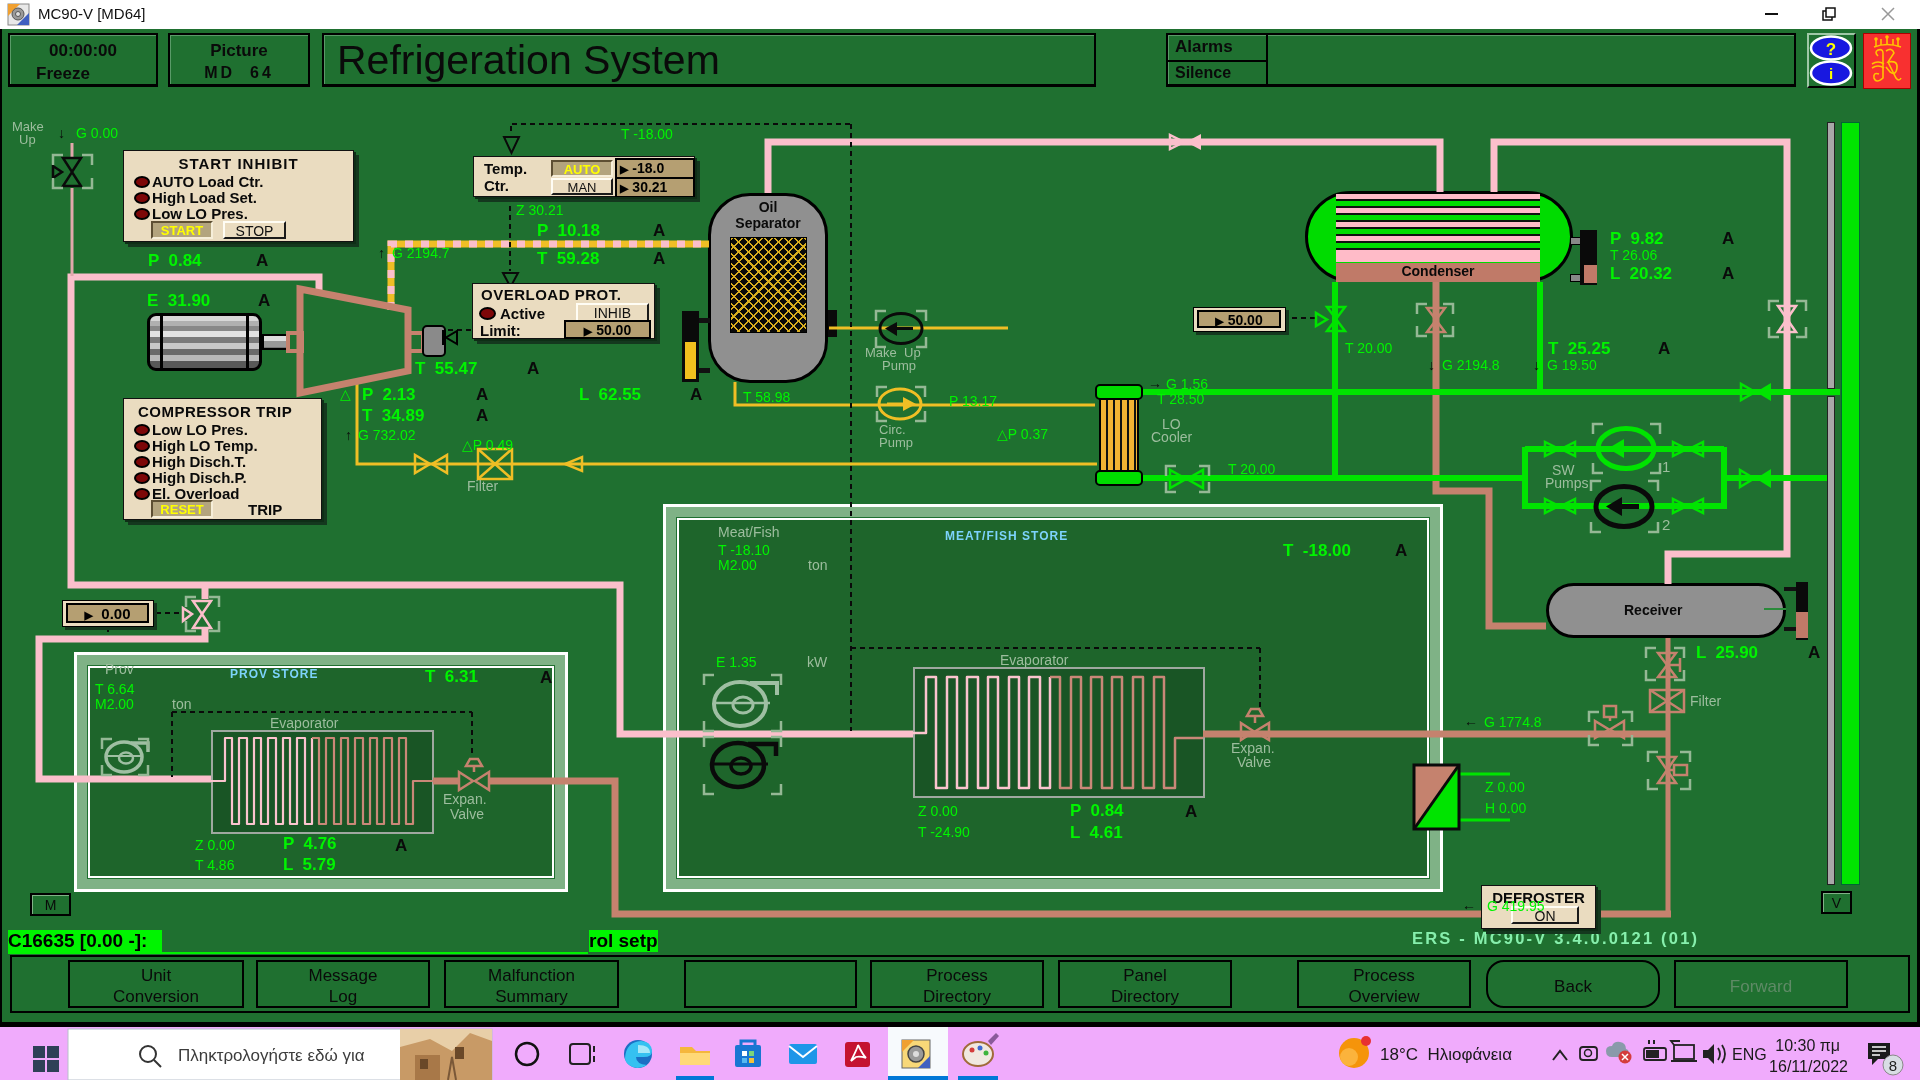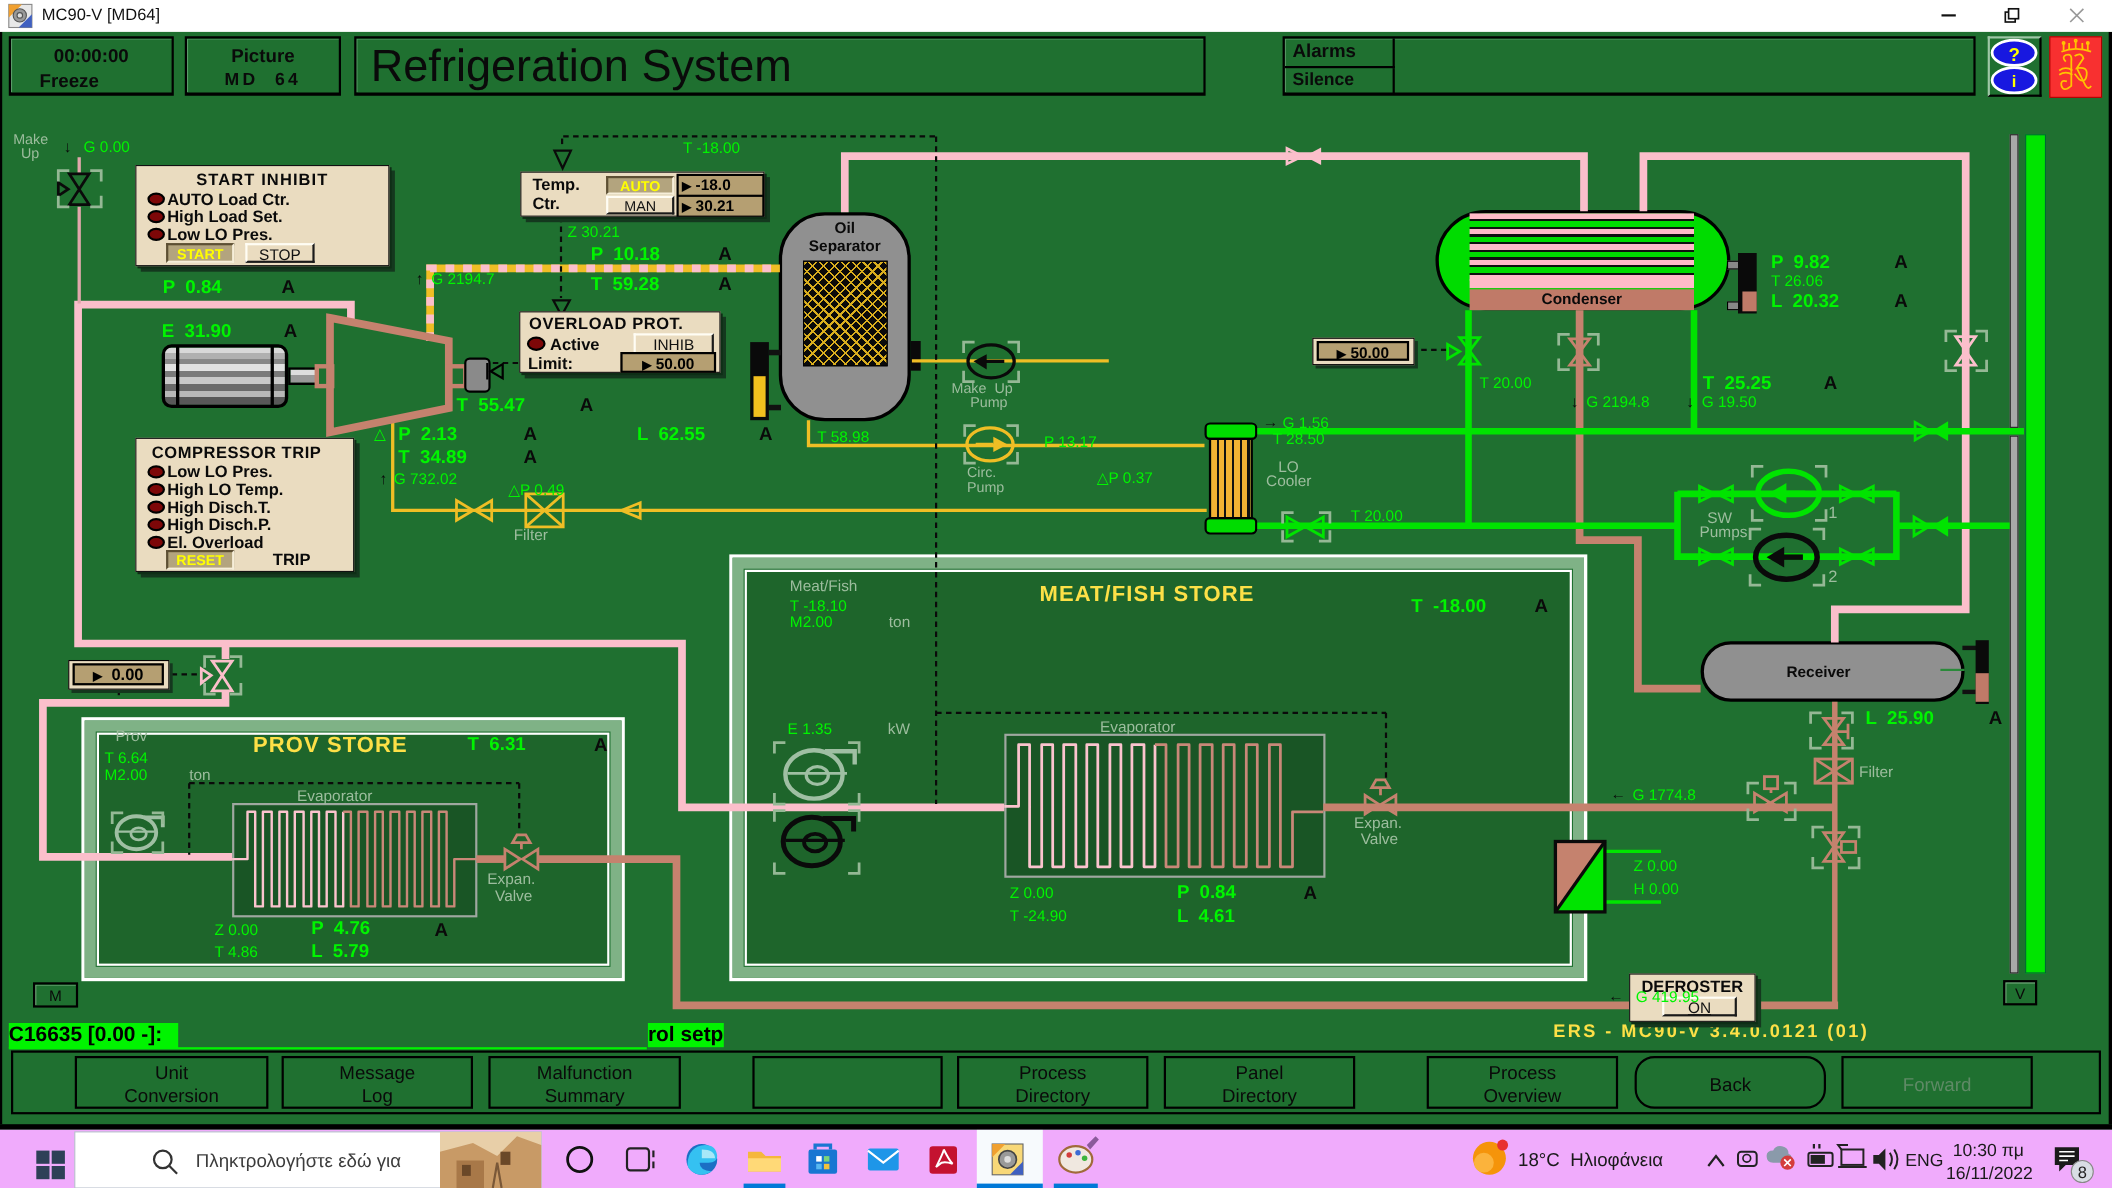--- a/index.html
+++ b/index.html
@@ -9,21 +9,21 @@
   .titlebar{left:0;top:0;width:1920px;height:29px;background:#fff;}
   .gwin{left:0;top:29px;width:1920px;height:993px;background:#1F7030;
     border-left:2px solid #000;border-right:3px solid #000;box-sizing:border-box;}
   .hbox{background:#1F7030;border:2px solid #000;box-sizing:border-box;
     border-bottom-width:3px;box-shadow:inset 1px 1px 0 #5a9a68;}
   .t-blk{color:#0a0a0a;font-weight:bold;}
   .gtx{color:#00F400;font-size:14px;white-space:pre;}
   .gtxb{color:#00F400;font-size:17px;font-weight:bold;white-space:pre;}
   .atx{color:#0a0a0a;font-size:17px;font-weight:bold;}
   .gray{color:#9DBD9E;font-size:14px;white-space:pre;}
-  .grayb{color:#fde047;font-size:20px;font-weight:bold;letter-spacing:1px;}
+  .grayb{color:#7dd3fc;font-size:12px;font-weight:bold;letter-spacing:1px;}
   .panel{background:#EADCC0;border:1px solid #111;
     box-shadow:2px 2px 0 #0e2e16,5px 5px 0 #14381e;box-sizing:border-box;}
   .led{width:16px;height:12px;background:#7D0708;border:2px solid #000;border-radius:50%;
     display:inline-block;box-sizing:border-box;}
   .btn-sunk{background:#B3A47E;border:2px solid;border-color:#5d4f33 #f6eed9 #f6eed9 #5d4f33;
     color:#ffff00;font-weight:bold;font-size:13px;text-align:center;box-sizing:border-box;}
   .btn-raise{background:#EADCC0;border:2px solid;border-color:#fffdf4 #1a1a1a #1a1a1a #fffdf4;
     color:#111;font-size:14px;text-align:center;box-sizing:border-box;}
   .store-out{border:3px solid #fff;box-sizing:border-box;}
   .store-sage{border:10px solid #7FB286;box-sizing:border-box;}
@@ -147,21 +147,21 @@
 <div class="abs" style="left:1827px;top:122px;width:8px;height:267px;background:#A8A8A8;border:1px solid #222;box-sizing:border-box;"></div>
 <div class="abs" style="left:1827px;top:396px;width:8px;height:489px;background:#A8A8A8;border:1px solid #222;box-sizing:border-box;"></div>
 <div class="abs" style="left:1841px;top:122px;width:19px;height:763px;background:#00E400;border:1px solid #063;box-sizing:border-box;"></div>
 
 <div class="abs" style="left:30px;top:893px;width:41px;height:23px;background:#1F7030;border:2px solid #000;box-sizing:border-box;box-shadow:inset 1px 1px 0 #7FB286;color:#0a0a0a;font-size:14px;text-align:center;padding-top:2px;">M</div>
 <div class="abs" style="left:1821px;top:891px;width:31px;height:23px;background:#1F7030;border:2px solid #000;box-sizing:border-box;box-shadow:inset 1px 1px 0 #7FB286;color:#0a0a0a;font-size:14px;text-align:center;padding-top:2px;">V</div>
 
 <div class="abs" style="left:8px;top:952px;width:580px;height:2px;background:#00F400;"></div>
 <div class="abs" style="left:8px;top:930px;background:#00F400;color:#000;font-weight:bold;font-size:19px;padding:0 4px 1px 0;white-space:pre;">C16635 [0.00 -]:&nbsp;&nbsp;</div>
 <div class="abs" style="left:589px;top:930px;background:#00F400;color:#000;font-weight:bold;font-size:19px;white-space:pre;">rol setp</div>
-<div class="abs" style="left:1412px;top:929px;color:#fde047;font-size:16.5px;font-weight:bold;letter-spacing:2.2px;">ERS - MC90-V 3.4.0.0121 (01)</div>
+<div class="abs" style="left:1412px;top:929px;color:#86efac;font-size:16.5px;font-weight:bold;letter-spacing:2.2px;">ERS - MC90-V 3.4.0.0121 (01)</div>
 
 <div class="abs" style="left:10px;top:955px;width:1900px;height:58px;border:2px solid #000;box-sizing:border-box;"></div>
 <div class="abs navbtn" style="left:68px;top:960px;width:176px;height:48px;">Unit<br>Conversion</div>
 <div class="abs navbtn" style="left:256px;top:960px;width:174px;height:48px;">Message<br>Log</div>
 <div class="abs navbtn" style="left:444px;top:960px;width:175px;height:48px;">Malfunction<br>Summary</div>
 <div class="abs navbtn" style="left:684px;top:960px;width:173px;height:48px;"></div>
 <div class="abs navbtn" style="left:870px;top:960px;width:174px;height:48px;">Process<br>Directory</div>
 <div class="abs navbtn" style="left:1058px;top:960px;width:174px;height:48px;">Panel<br>Directory</div>
 <div class="abs navbtn" style="left:1297px;top:960px;width:174px;height:48px;">Process<br>Overview</div>
 <div class="abs navbtn" style="left:1486px;top:960px;width:174px;height:48px;border-radius:18px;"><span style="line-height:44px;">Back</span></div>

